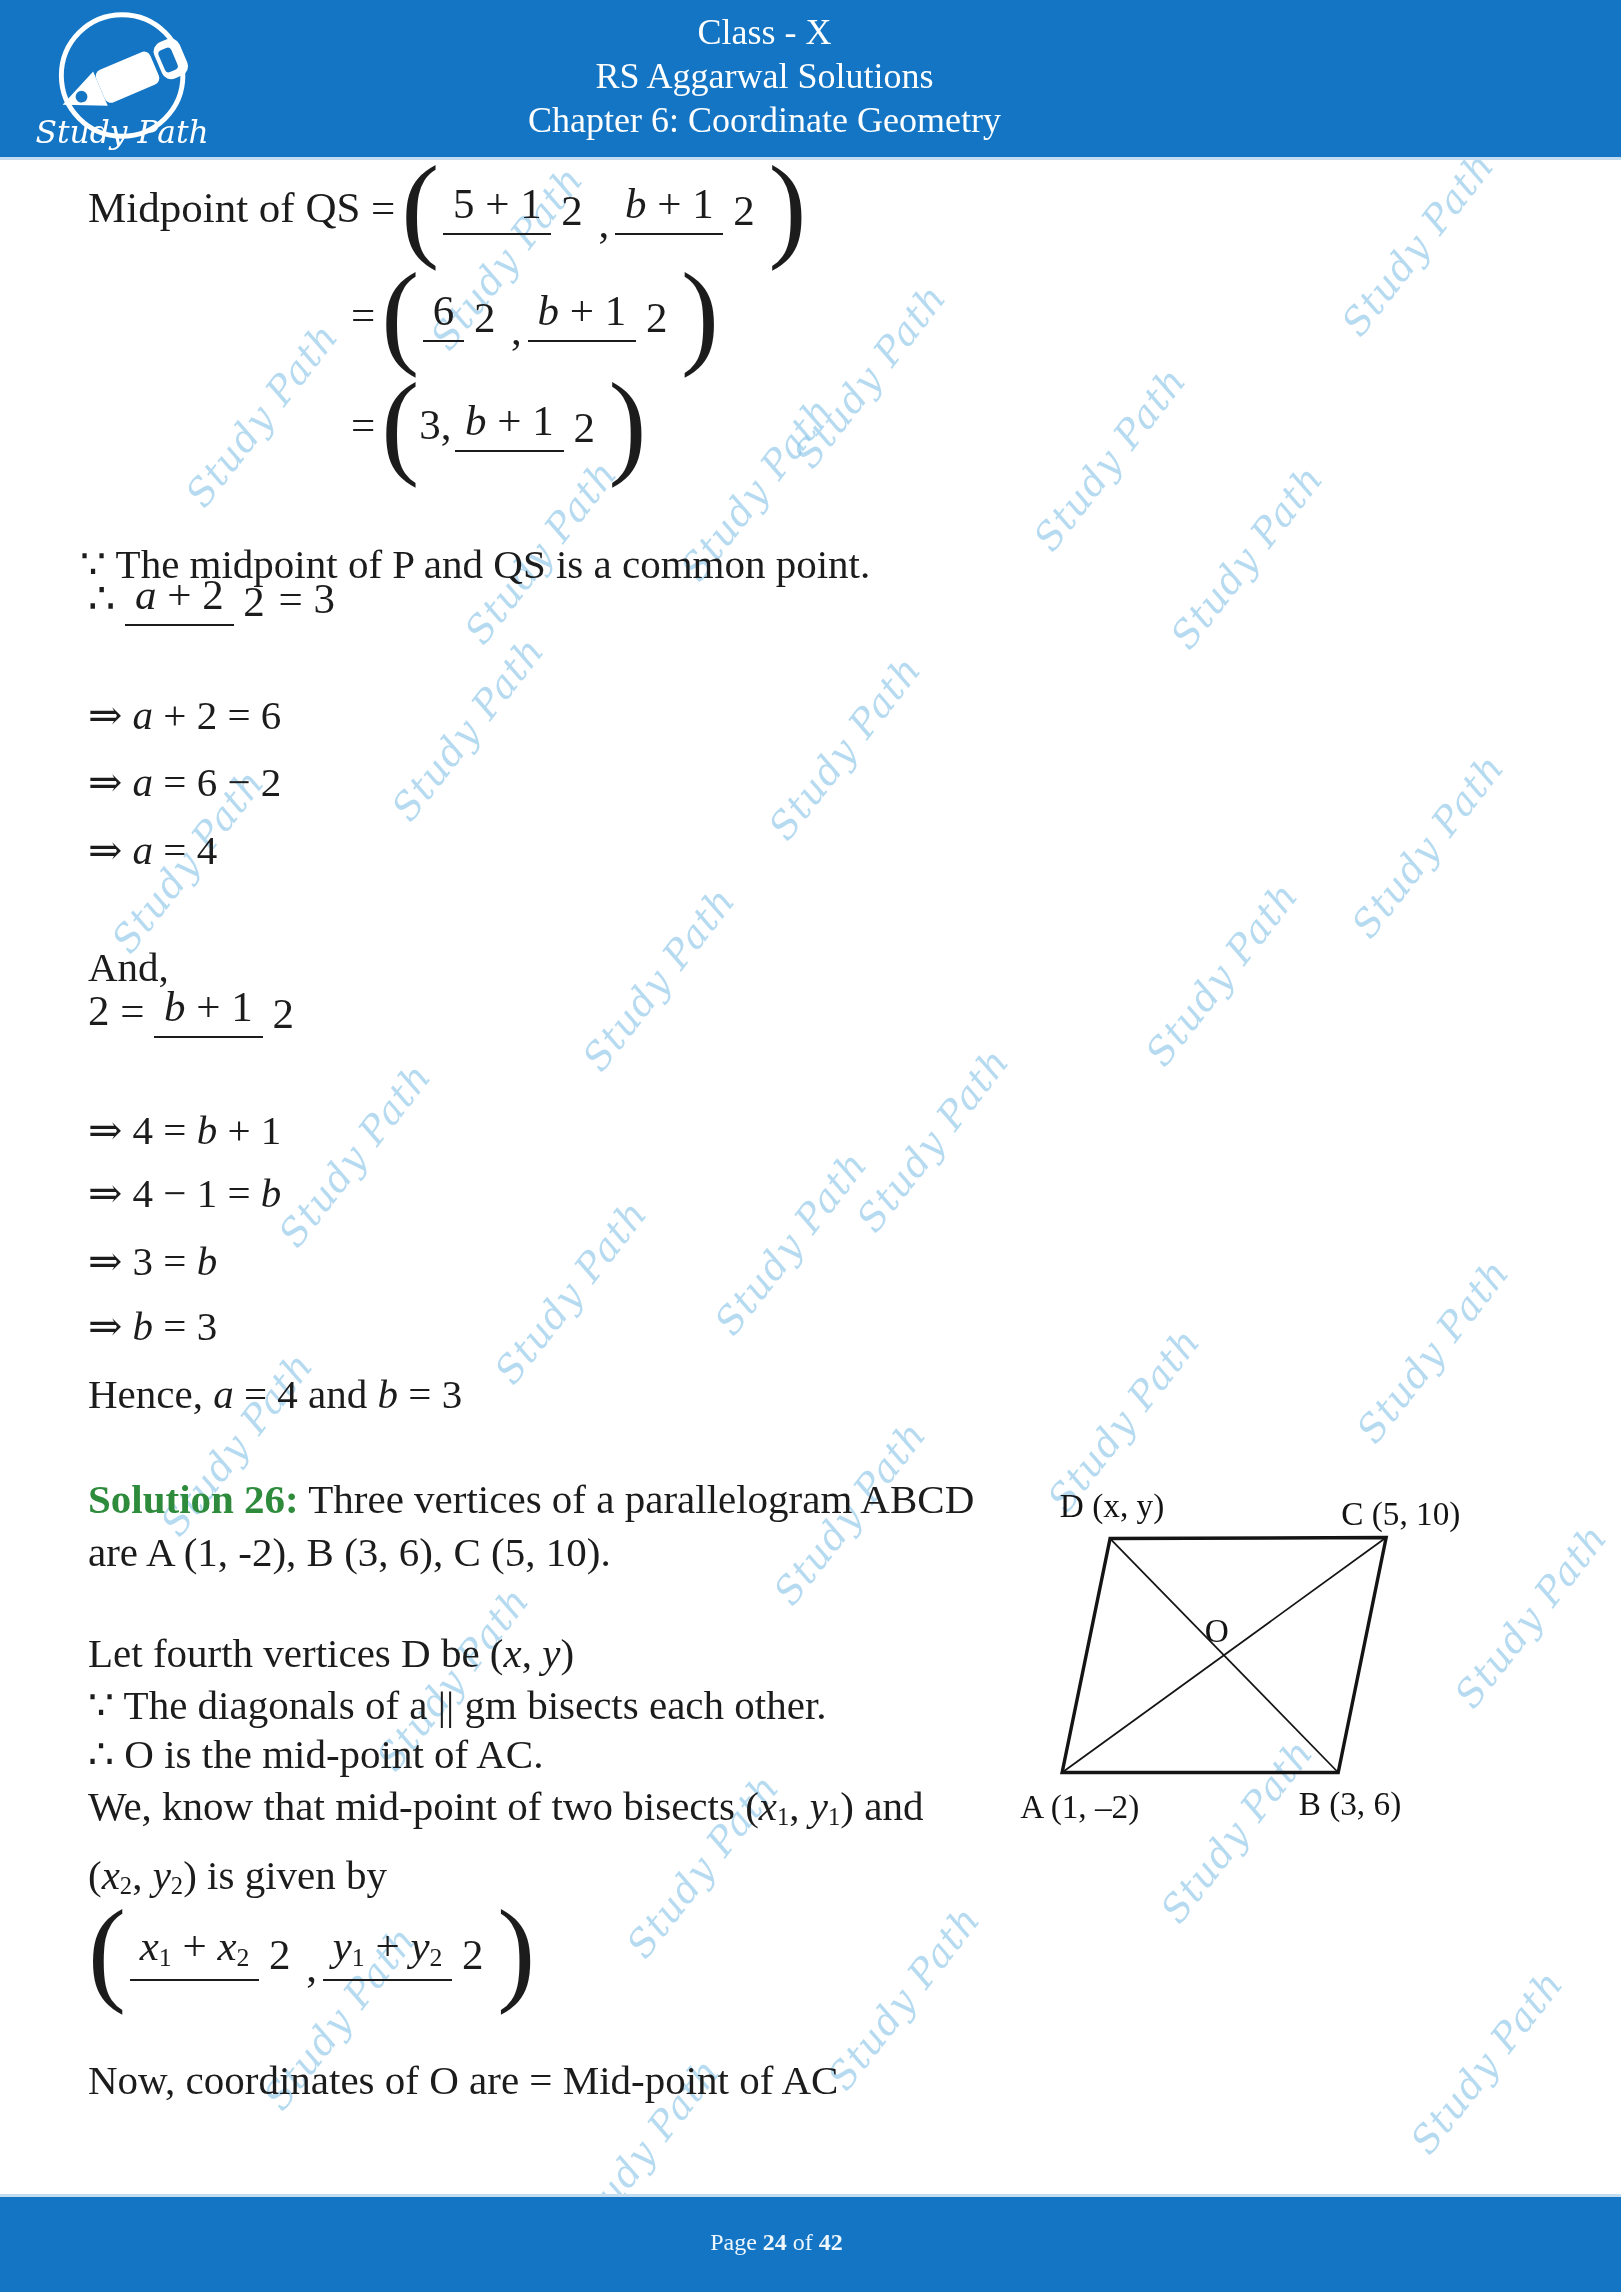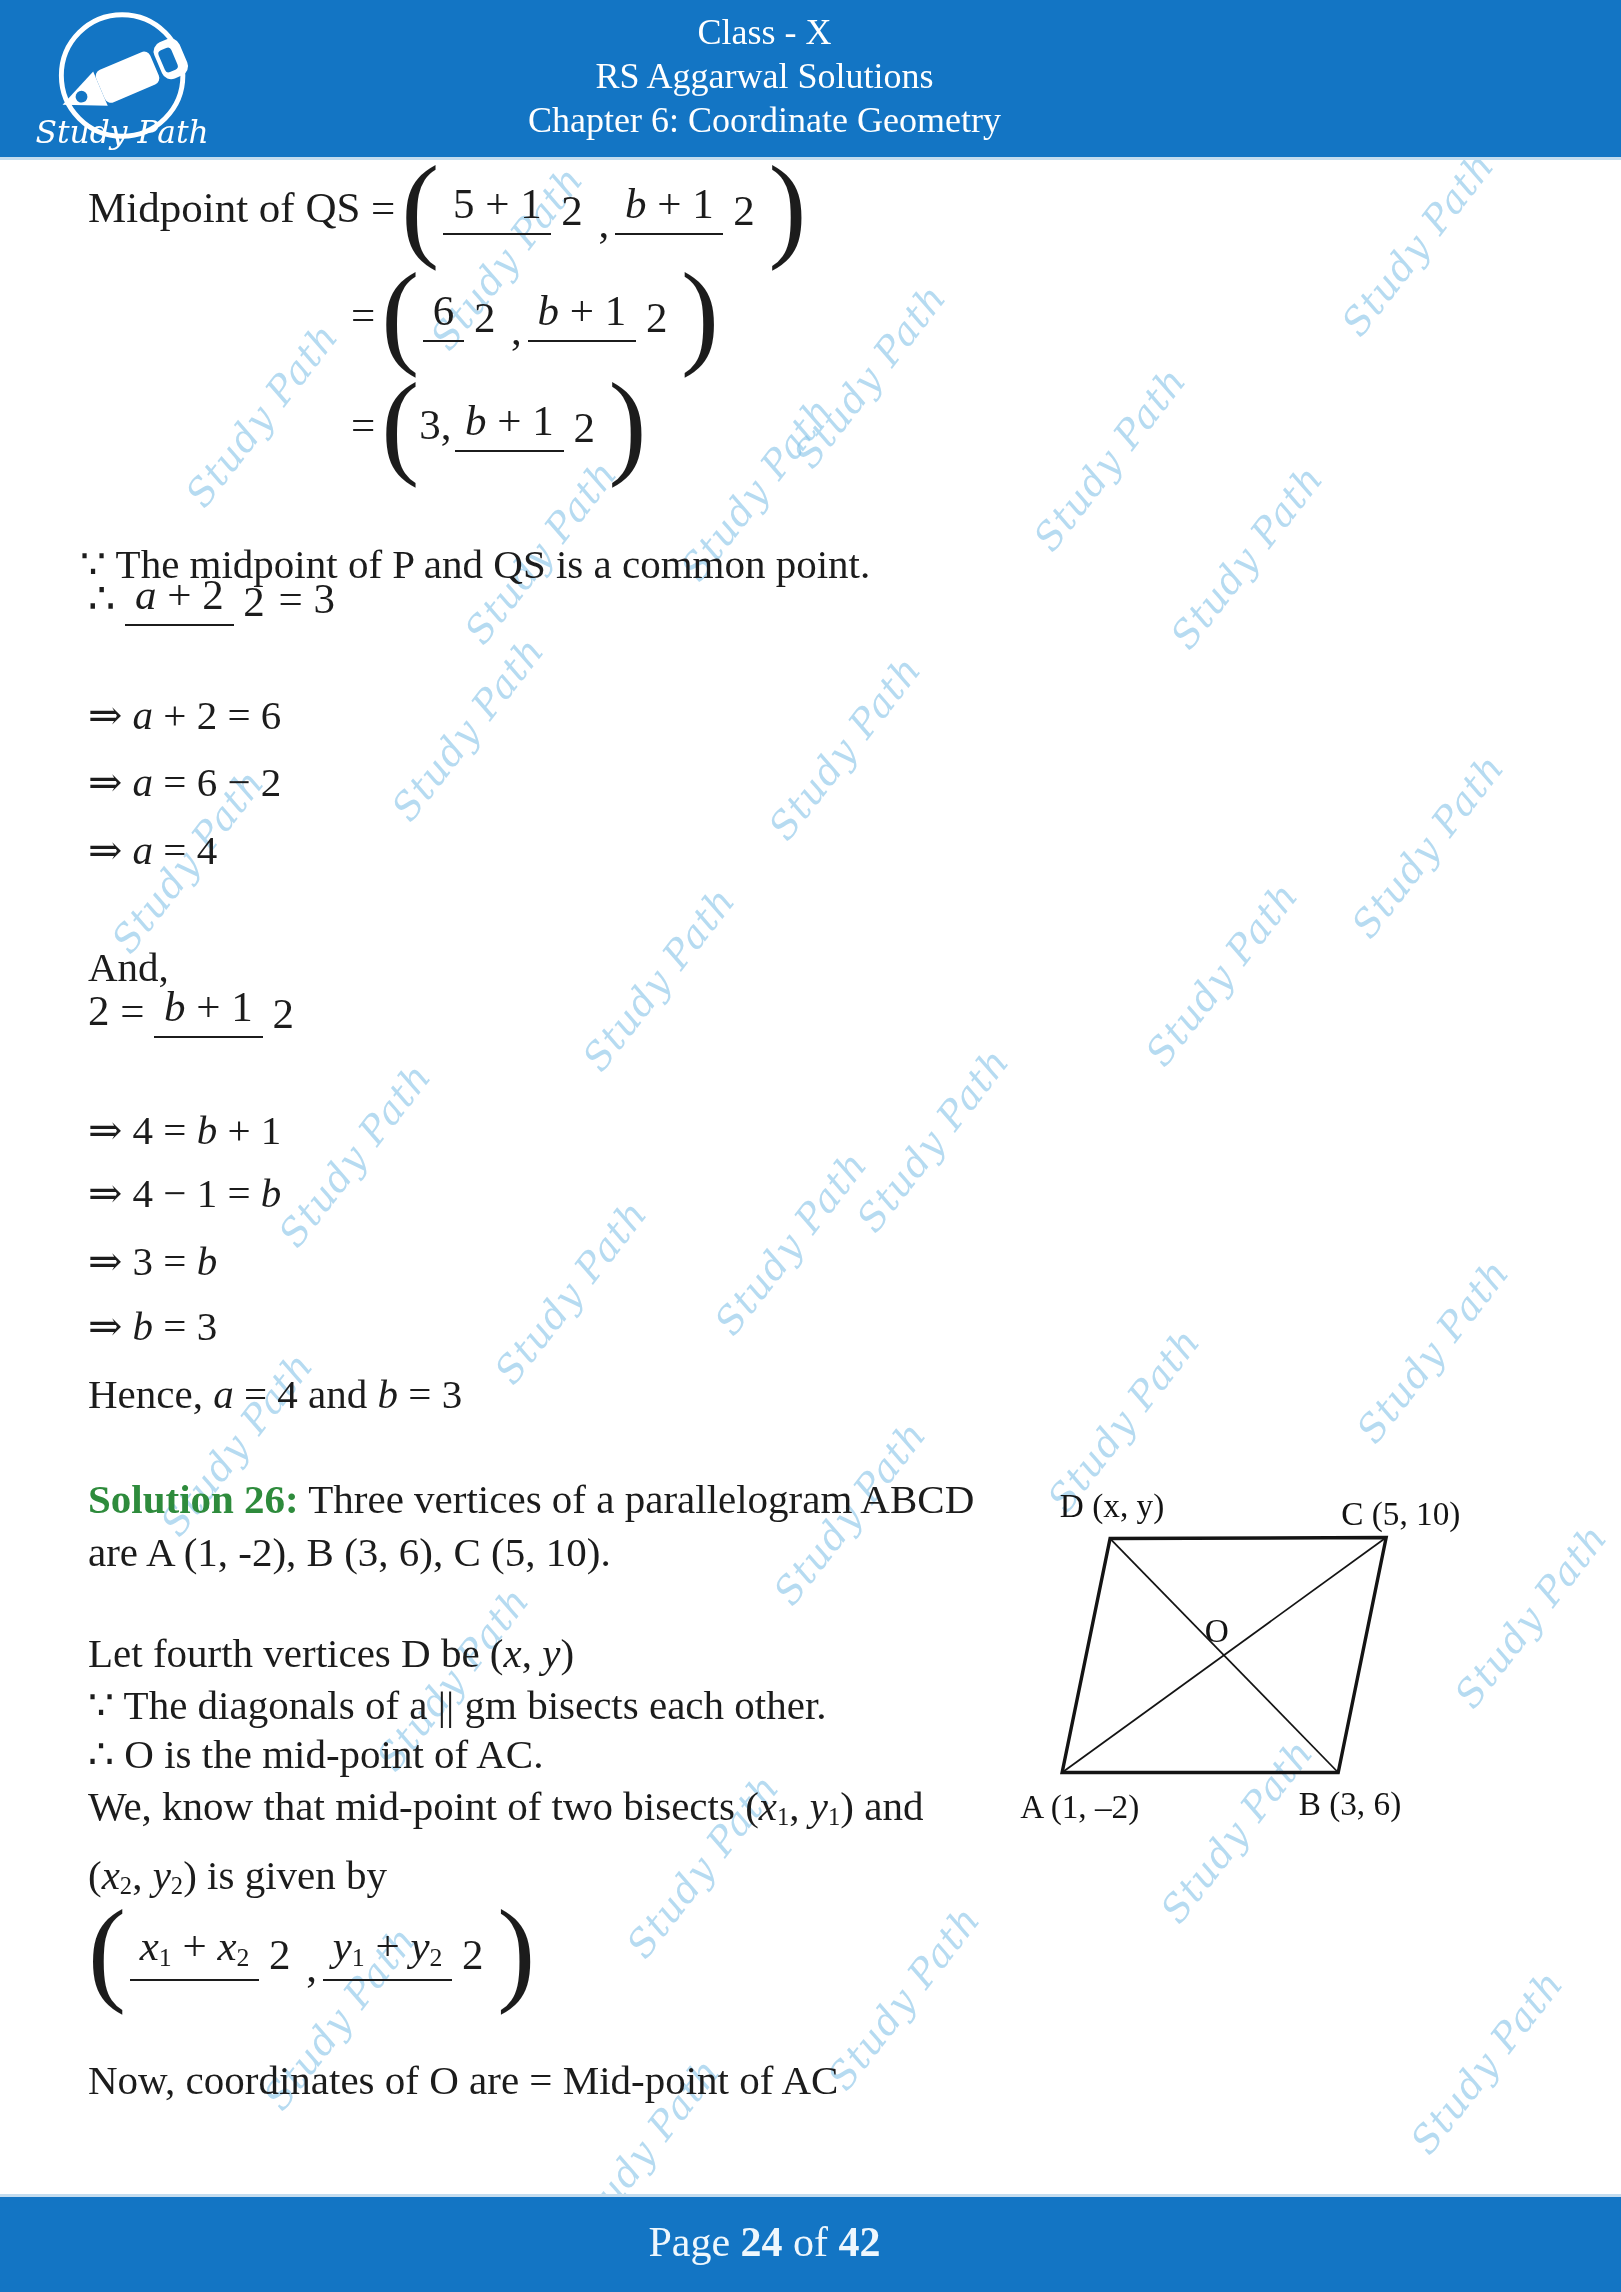--- a/index.html
+++ b/index.html
@@ -6,21 +6,21 @@
   body{
     width:1621px;height:2293px;position:relative;background:#ffffff;overflow:hidden;
     font-family:"Liberation Serif","DejaVu Serif",serif;color:#1c1c1c;
   }
   .banner{position:absolute;left:0;right:0;background:#1375c4;}
   .banner.header{top:0;height:157px;border-bottom:3.9px solid #c3dcef;}
   .banner.footer{top:2194px;height:99px;border-top:3.9px solid #c3dcef;}
   .header-titles{position:absolute;top:9.8px;left:0;width:1529px;text-align:center;
     color:#ffffff;font-size:36px;line-height:44px;}
   .footer-text{position:absolute;top:2221px;left:0;width:1529px;text-align:center;
-    color:#eef7fd;font-size:42px;line-height:43px;}
+    color:#eef7fd;font-size:24px;line-height:43px;padding-left:12px;}
   .wm-layer{position:absolute;inset:0;pointer-events:none;}
   .wm{position:absolute;font-style:italic;font-size:38px;letter-spacing:1px;white-space:nowrap;
     color:rgba(122,189,229,0.55);transform:rotate(-52deg);font-family:"DejaVu Serif",serif;}
   .tline{position:absolute;font-size:41px;line-height:49px;white-space:nowrap;}
   .eq{position:absolute;display:flex;align-items:center;font-size:43px;line-height:1;white-space:nowrap;}
   .eq .lead{margin-right:5.9px;}
   .frac{display:inline-flex;align-items:center;margin:0 3.9px;}
   .frac .num{display:block;padding:2px 9.8px 7.8px;border-bottom:2.9px solid #1c1c1c;}
   .frac .den{display:block;padding:7.8px 9.8px 2px;}
   .paren{font-size:114px;line-height:0.92;font-weight:400;margin:0 0px;transform:scaleY(1.02);}

